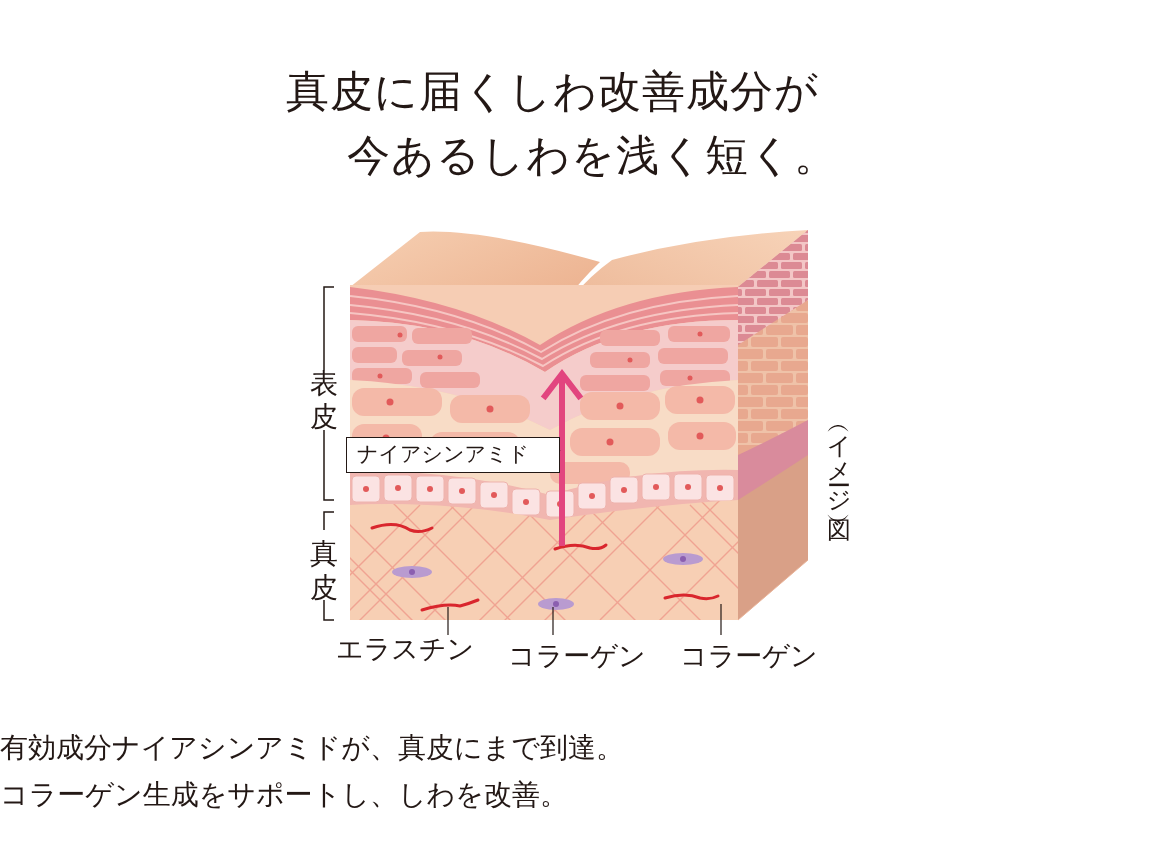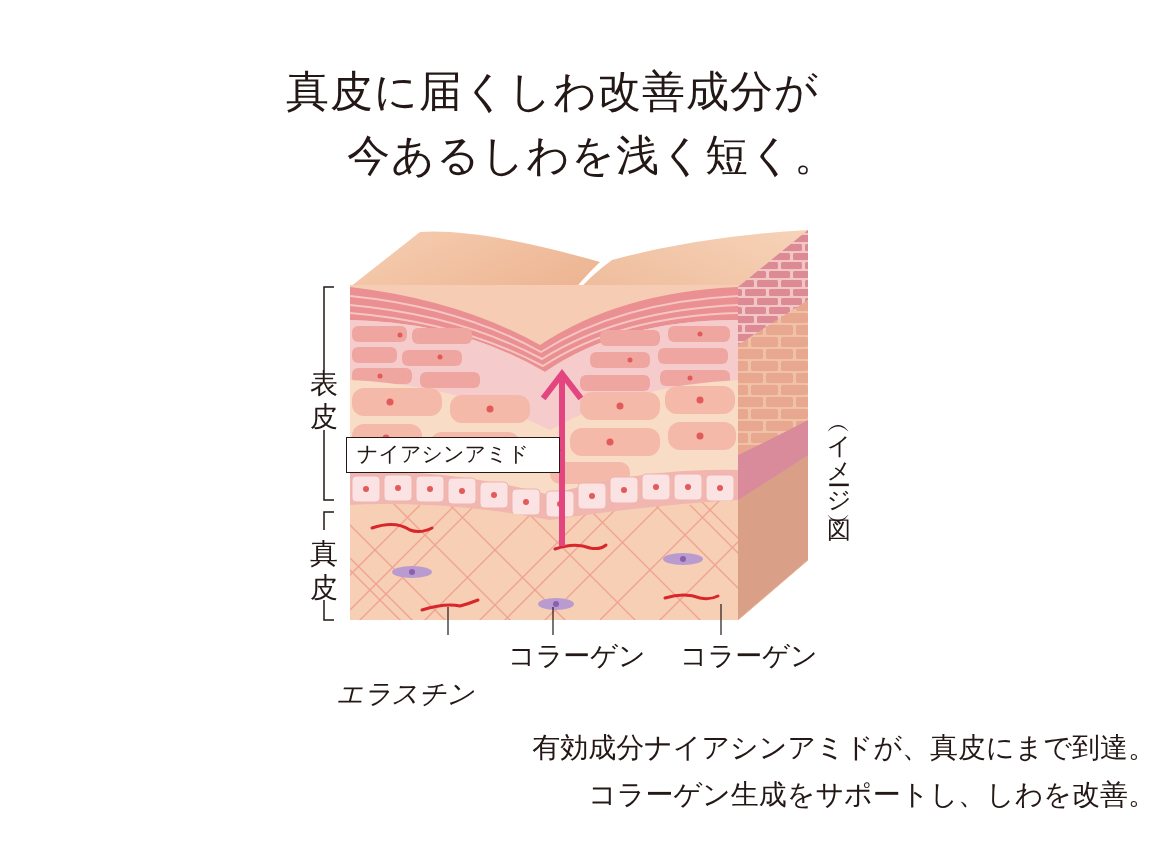--- a/index.html
+++ b/index.html
@@ -10,21 +10,21 @@
   .headline.l1 { top: 60px; }
   .headline.l2 { top: 124px; margin-left: 40px; }
   .diagram { position: absolute; left: 0; top: 0; width: 1156px; height: 868px; }
   .label { position: absolute; font-size: 27px; line-height: 30px; color: #231815; }
   .vlabel { position: absolute; font-size: 28px; line-height: 34px; width: 34px; text-align: center; color: #231815; }
   .callout { position: absolute; left: 346px; top: 437px; width: 214px; height: 36px;
              border: 1.5px solid #231815; background: #ffffff; box-sizing: border-box;
              font-size: 21px; line-height: 33px; padding-left: 10px; white-space: nowrap; }
   .side-note { position: absolute; left: 818px; top: 418px; width: 34px; font-size: 24px;
                line-height: 27px; text-align: center; color: #231815; writing-mode: vertical-rl; }
-  .caption { position: absolute; left: 0; width: 1156px; text-align: right;
+  .caption { position: absolute; left: 0; width: 1156px; text-align: left;
              font-size: 28px; line-height: 40px; color: #231815; }
   .caption.c1 { top: 728px; }
   .caption.c2 { top: 775px; }
 </style>
 </head>
 <body>
 
 <div class="headline l1">真皮に届くしわ改善成分が</div>
 <div class="headline l2">今あるしわを浅く短く。</div>
 
@@ -201,18 +201,18 @@
 
 <div class="vlabel" style="left:307px; top:367px;">表</div>
 <div class="vlabel" style="left:307px; top:400px;">皮</div>
 <div class="vlabel" style="left:307px; top:537px;">真</div>
 <div class="vlabel" style="left:307px; top:571px;">皮</div>
 
 <div class="callout">ナイアシンアミド</div>
 
 <div class="side-note">（イメージ図）</div>
 
-<div class="label" style="left:336px; top:679px;font-style:italic;">エラスチン</div>
+<div class="label" style="left:336px; top:634px;">エラスチン</div>
 <div class="label" style="left:508px; top:641px;">コラーゲン</div>
 <div class="label" style="left:680px; top:641px;">コラーゲン</div>
 
 <div class="caption c1">有効成分ナイアシンアミドが、真皮にまで到達。</div>
 <div class="caption c2">コラーゲン生成をサポートし、しわを改善。</div>
 
 </body></html>

